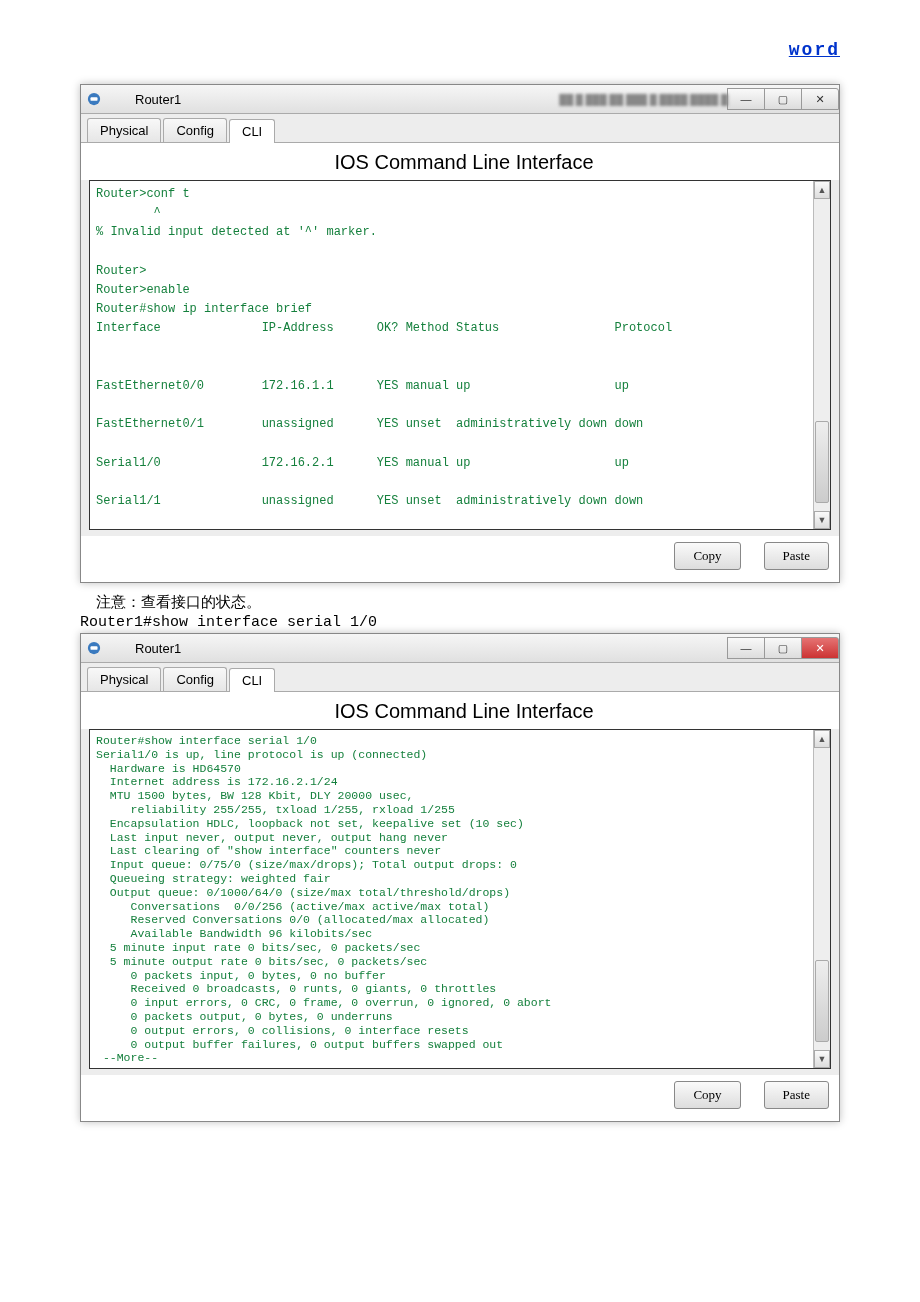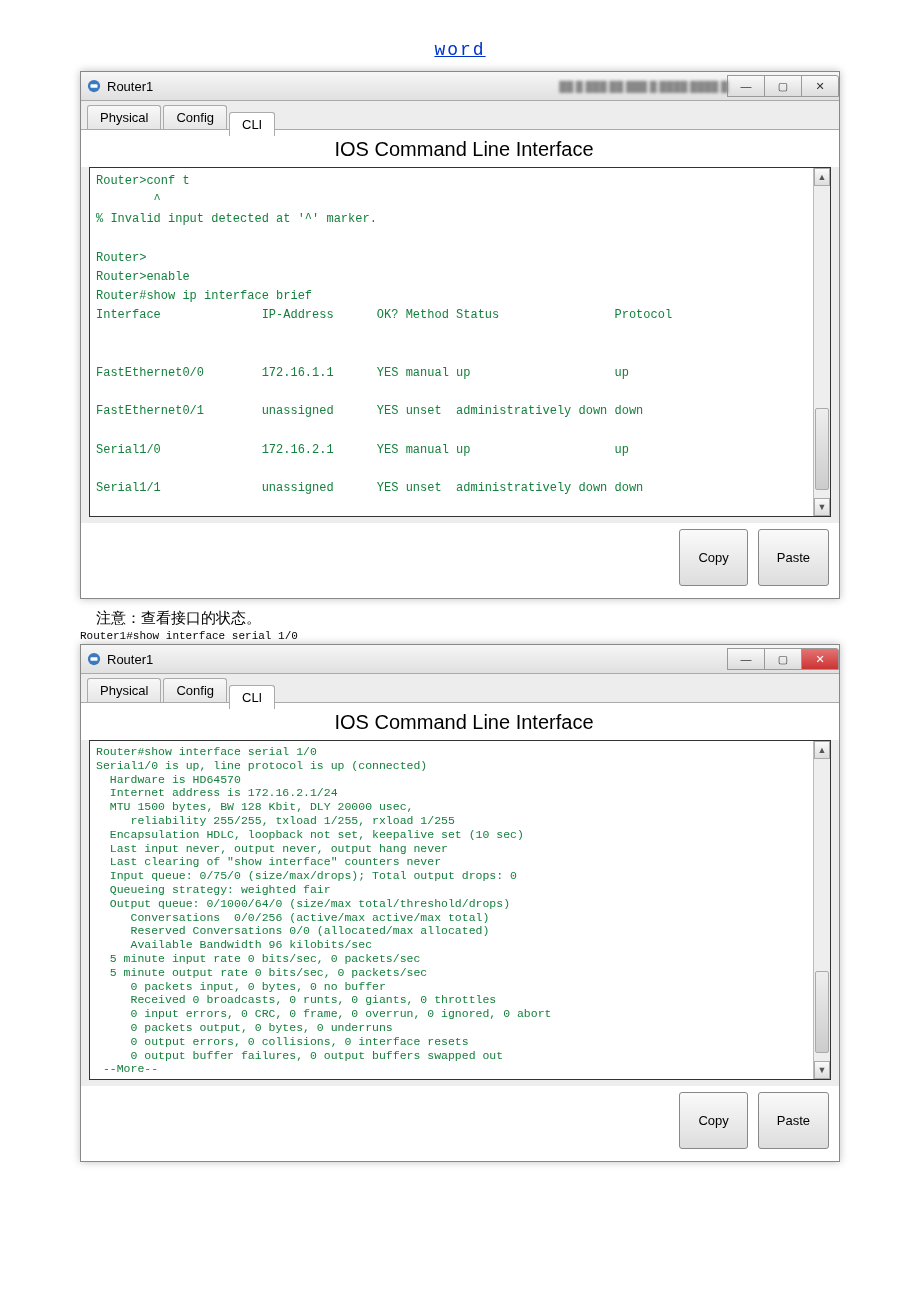--- a/index.html
+++ b/index.html
@@ -5,22 +5,23 @@
   body {
     margin: 0;
     background: #fff;
     font-family: "Times New Roman", serif;
     width: 920px;
   }
   .page {
     padding: 40px 80px 40px 80px;
   }
   .header-link {
-    text-align: center;
-    margin-bottom: 11px;
+    text-align: right;
+    margin-bottom: 24px;
+    font-weight: bold;
   }
   .header-link a {
     color: #0033cc;
     text-decoration: underline;
     font-size: 18px;
     font-family: "Courier New", monospace;
     letter-spacing: 2px;
   }
 
   .window {
@@ -39,20 +40,21 @@
   }
   .app-icon {
     width: 14px;
     height: 14px;
     margin-right: 6px;
   }
   .title {
     font-family: "Segoe UI", Tahoma, sans-serif;
     font-size: 13px;
     flex: 1;
+    margin-left: 28px;
   }
   .win-btns {
     display: flex;
   }
   .win-btn {
     width: 36px;
     height: 20px;
     border: 1px solid #999;
     background: linear-gradient(#f9f9f9,#ddd);
     margin-left: -1px;
@@ -85,21 +87,21 @@
     border: 1px solid #aaa;
     border-bottom: none;
     margin-right: 2px;
     background: linear-gradient(#f8f8f8,#e6e6e6);
     border-top-left-radius: 3px;
     border-top-right-radius: 3px;
   }
   .tab.active {
     background: #fff;
     position: relative;
-    top: 7px;
+    top: 1px;
   }
   .cli-heading {
     text-align: center;
     font-family: "Segoe UI", Tahoma, sans-serif;
     font-size: 20px;
     padding: 8px 0 6px 8px;
     background: #fff;
   }
   .terminal-wrap {
     margin: 0 8px 6px 8px;
@@ -146,35 +148,36 @@
     border-radius:2px;
   }
   .btn-row {
     display: flex;
     justify-content: flex-end;
     padding: 6px 10px 12px 0;
     gap: 10px;
     background:#fff;
   }
   .ui-btn {
-    font-family: Liberation Sans, sans-serif;
+    font-family: Liberation Serif, serif;
     font-size: 13px;
-    padding: 20px 18px;
+    padding: 5px 18px;
     border: 1px solid #888;
     background: linear-gradient(#fafafa,#ddd);
     border-radius: 3px;
+    margin-left: 13px;
   }
   .note {
     font-family: "SimSun","Songti SC",serif;
     font-size: 15px;
     margin: 4px 0 2px 16px;
   }
   .cmd-line {
     font-family: "Courier New", monospace;
-    font-size: 11px;
+    font-size: 15px;
     margin-bottom: 2px;
   }
   .footer-page {
     text-align: center;
     font-family: "Times New Roman", serif;
     font-size: 14px;
     margin-top: 30px;
   }
   .blurred {
     filter: blur(1.5px);

